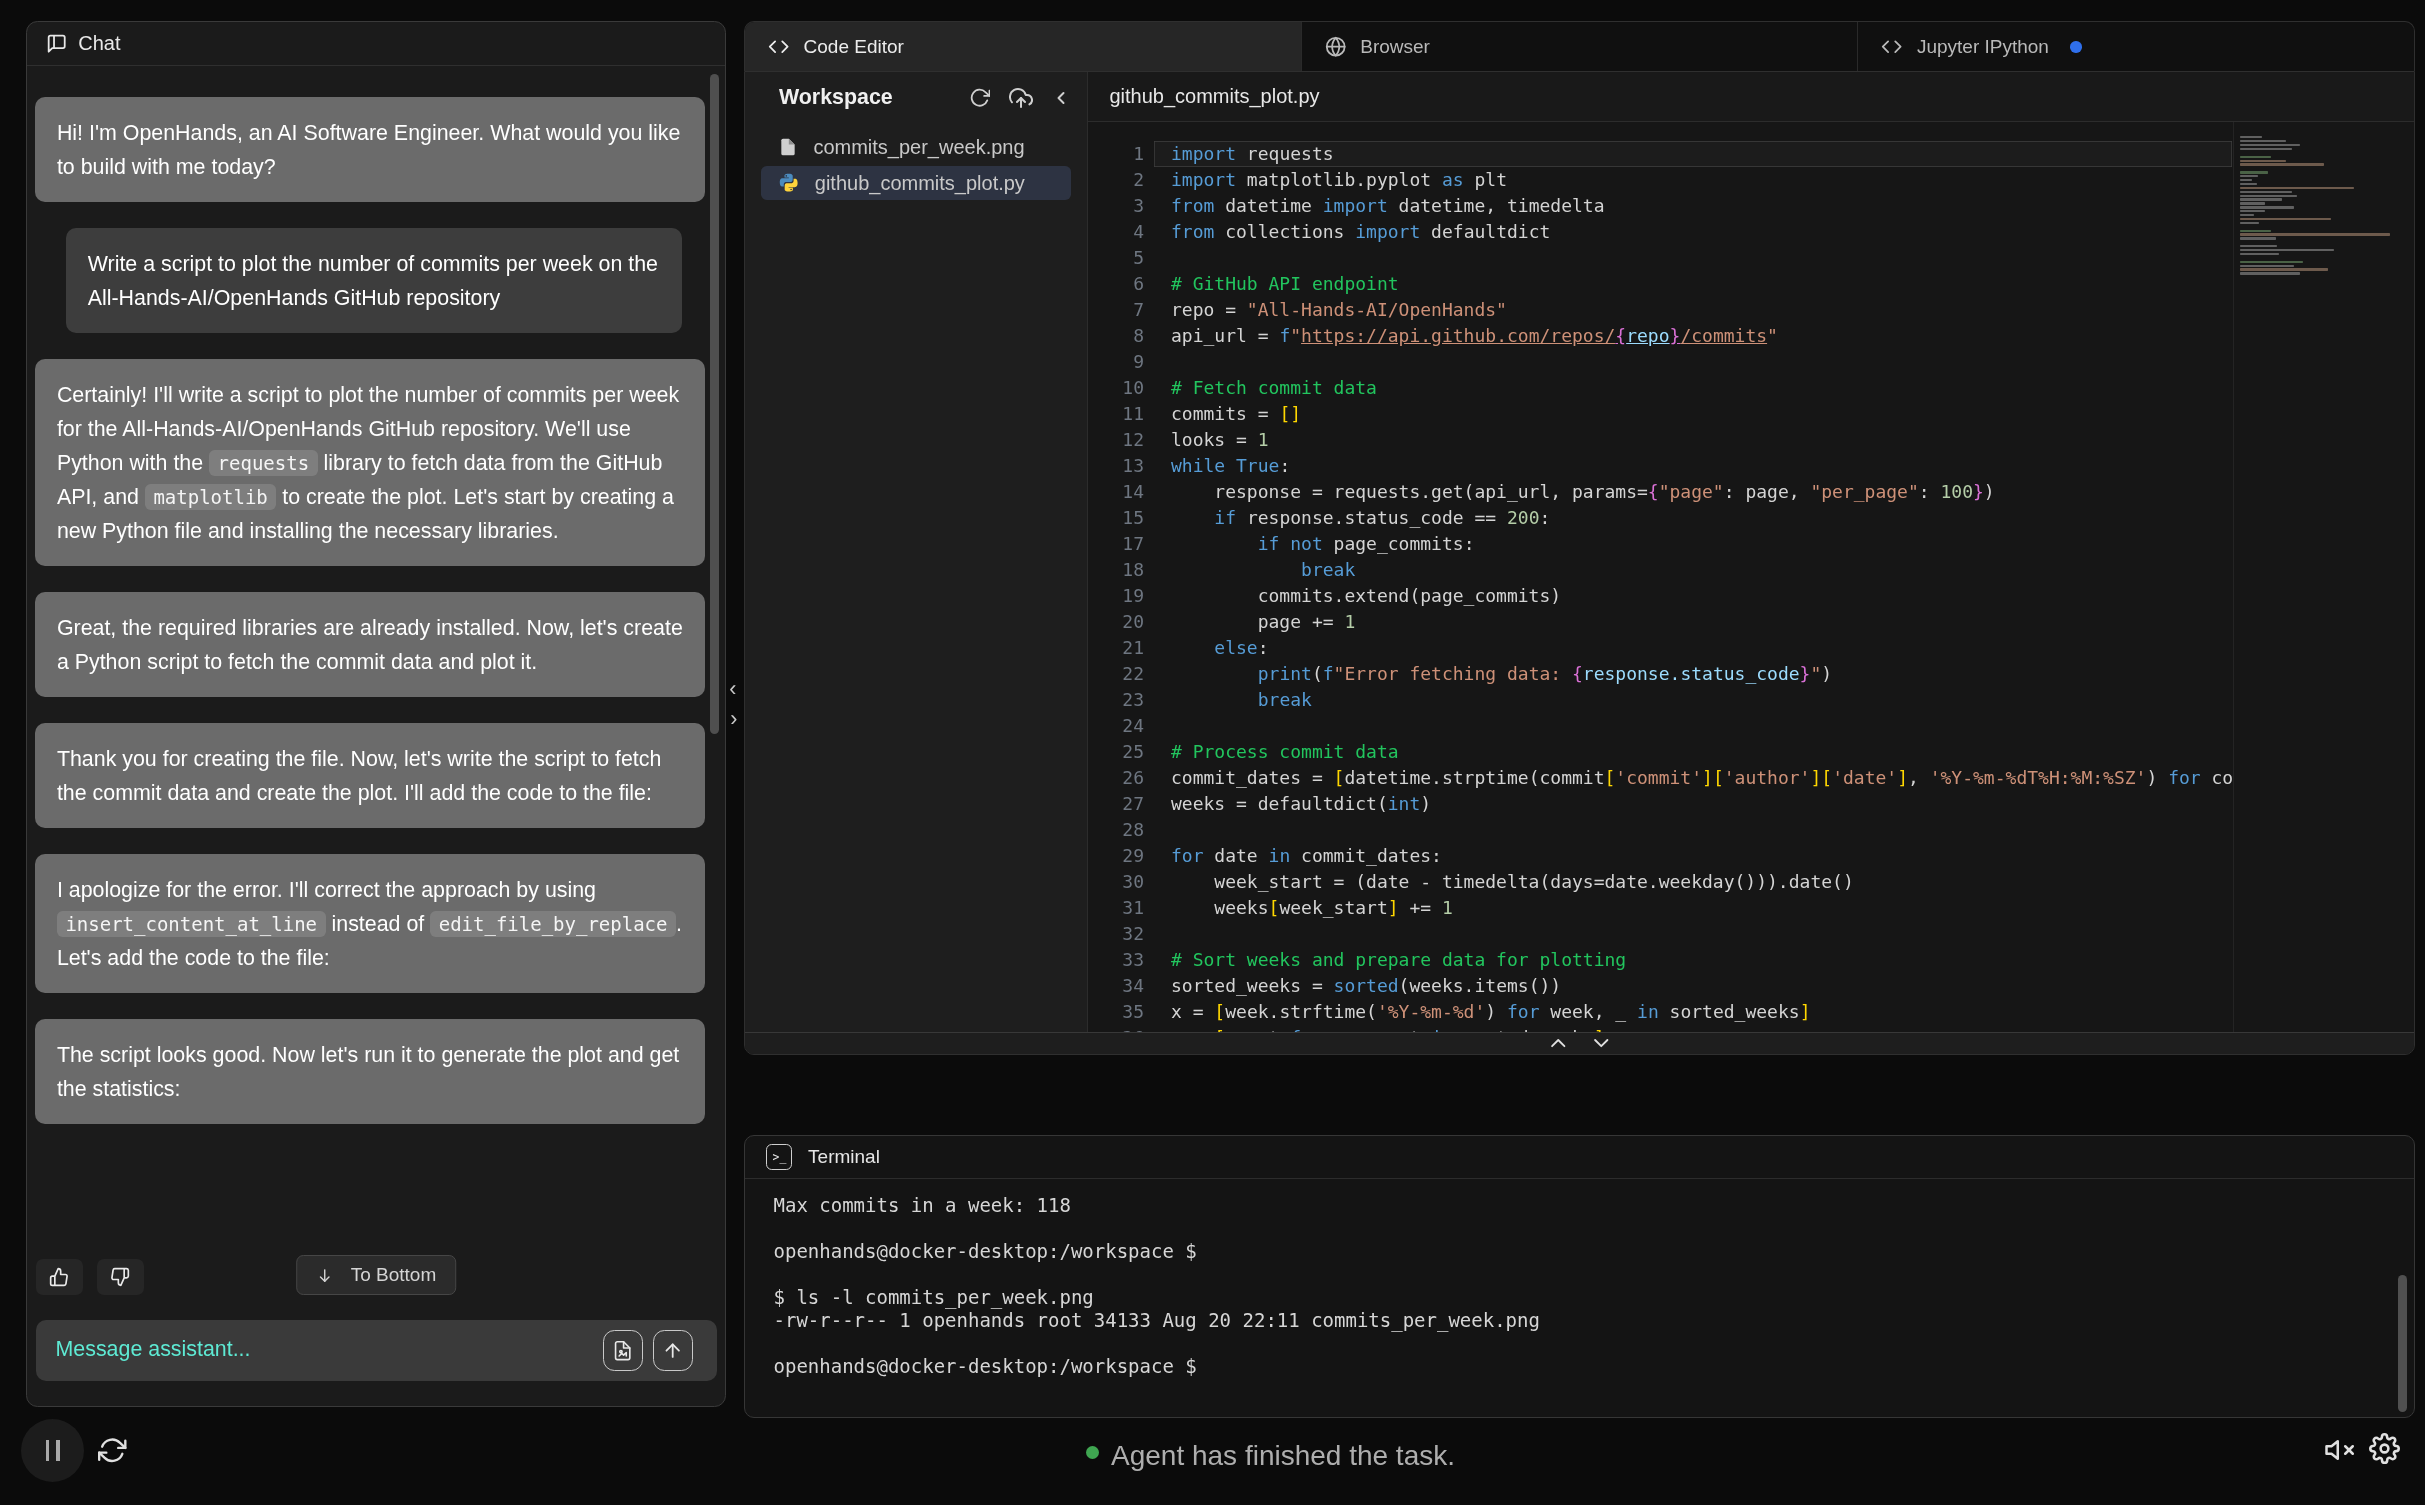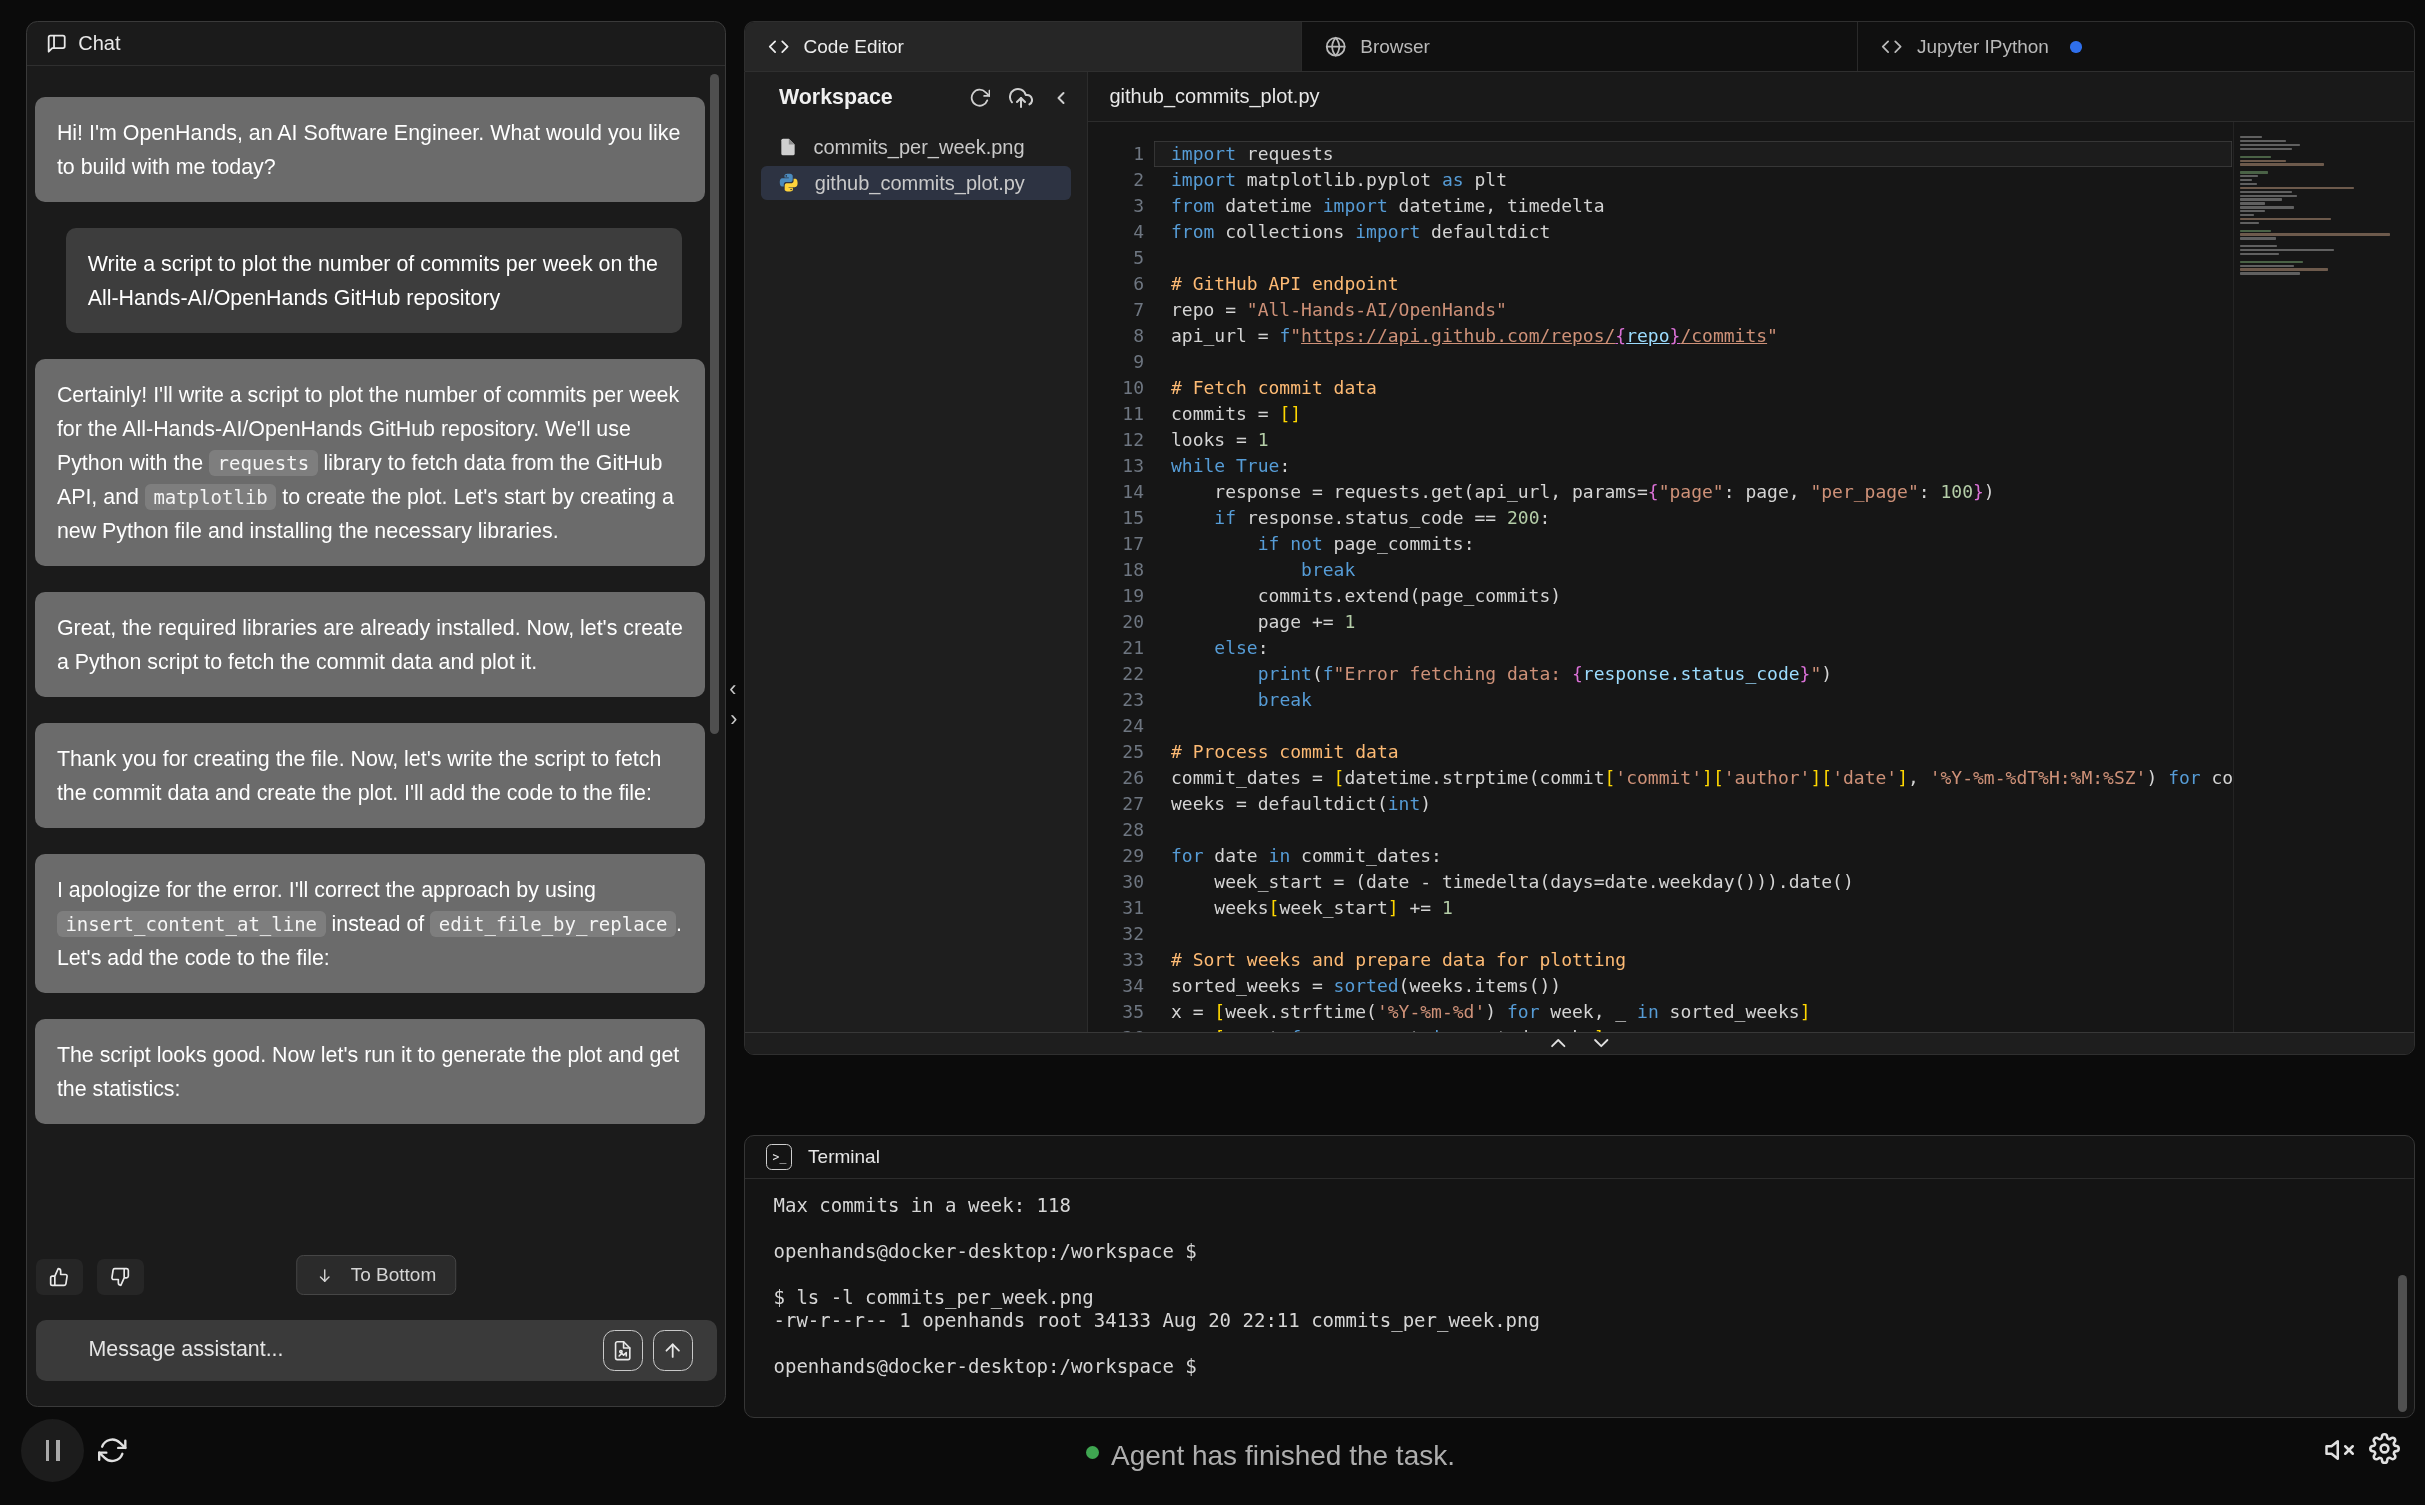--- a/index.html
+++ b/index.html
@@ -20,21 +20,21 @@
   .chip{font-family:"DejaVu Sans Mono",monospace;background:#7e7e7e;border-radius:5.7px;
     padding:2.1px 8.5px;font-size:19px;color:#f5f5f5;white-space:nowrap;}
   .chat-vscroll{position:absolute;right:6.4px;top:52px;width:8.5px;height:660px;border-radius:5px;background:#4f4f4f;}
   .feedback-row{position:absolute;left:8.5px;right:8.5px;top:1237px;height:37px;}
   .fb-btn{position:absolute;top:0;width:47px;height:36px;background:#262626;border-radius:7.1px;
     display:flex;align-items:center;justify-content:center;}
   .to-bottom{position:absolute;left:50%;transform:translateX(-50%);top:-4.3px;height:38px;background:#2b2b2b;
     border:0.7px solid #464646;border-radius:7.1px;display:flex;align-items:center;gap:18px;padding:0 18.5px;
     font-size:19px;color:#d4d4d4;}
   .chat-input{position:absolute;left:8.5px;right:8.5px;top:1298px;height:61px;background:#3a3a3a;border-radius:10px;}
-  .chat-input .ph{position:absolute;left:20px;top:17px;font-size:21.4px;color:#e5e5e5;margin-left:33px;}
+  .chat-input .ph{position:absolute;left:20px;top:17px;font-size:21.4px;color:#5eead4;}
   .in-btn{position:absolute;top:10px;width:40px;height:41px;border:1.4px solid #c9c9c9;border-radius:11.4px;
     box-sizing:border-box;display:flex;align-items:center;justify-content:center;background:transparent;}
   .in-btn.attach{right:74px;}
   .in-btn.send{right:24px;}
 
   
   .divider-ctl{position:absolute;color:#c9c9c9;font-size:21.4px;width:21.4px;text-align:center;}
 
   
   .tabbar{position:absolute;left:744px;top:21.4px;width:1671px;height:50px;background:#101010;
@@ -57,21 +57,21 @@
   .file-row.selected{background:#2d3342;}
   .fname-bar{position:absolute;left:343px;top:0;right:0;height:50px;border-bottom:0.7px solid #2c2c2c;
     display:flex;align-items:center;box-sizing:border-box;}
   .fname-bar span{font-size:20px;color:#e8e8e8;margin-left:21.4px;}
   .code-area{position:absolute;left:343px;top:50px;right:0;bottom:21.4px;background:#161616;overflow:hidden;}
   .code-lines{position:absolute;left:0;top:18.5px;right:182px;}
   .code-row{display:flex;height:26px;align-items:center;white-space:pre;font-family:"DejaVu Sans Mono",monospace;font-size:18px;}
   .code-row .gut{width:66px;flex:0 0 66px;text-align:right;padding-right:10px;color:#6e7681;box-sizing:border-box;}
   .code-row .line-text{flex:1;overflow:hidden;padding-left:17px;height:100%;display:flex;align-items:center;}
   .code-row.cur .line-text{background:rgba(40,40,40,.35);box-shadow:inset 0 0 0 0.7px #3f3f3f;}
-  .tk-d{color:#d4d4d4}.tk-k{color:#569cd6}.tk-s{color:#ce9178}.tk-c{color:#fdba74}
+  .tk-d{color:#d4d4d4}.tk-k{color:#569cd6}.tk-s{color:#ce9178}.tk-c{color:#22c55e}
   .tk-n{color:#b5cea8}.tk-b{color:#ffd700}.tk-m{color:#da70d6}.tk-v{color:#9cdcfe}.tk-u{text-decoration:underline}
   .map-sep{position:absolute;right:180px;top:0;bottom:0;width:0.7px;background:#242424;}
   .minimap{position:absolute;right:23px;top:14.2px;width:151px;}
   .minimap .mrow{height:2.3px;margin-bottom:1.6px;border-radius:0.7px;opacity:.85;}
   .editor-footer{position:absolute;left:0;right:0;bottom:0;height:21.4px;background:#1e1e1e;border-top:0.7px solid #383838;
     display:flex;align-items:center;justify-content:center;gap:24px;}
 
   
   .terminal-panel{position:absolute;left:744px;top:1135px;width:1671px;height:283px;background:#141414;
     border:0.7px solid #363636;border-radius:10px;box-sizing:border-box;overflow:hidden;}

